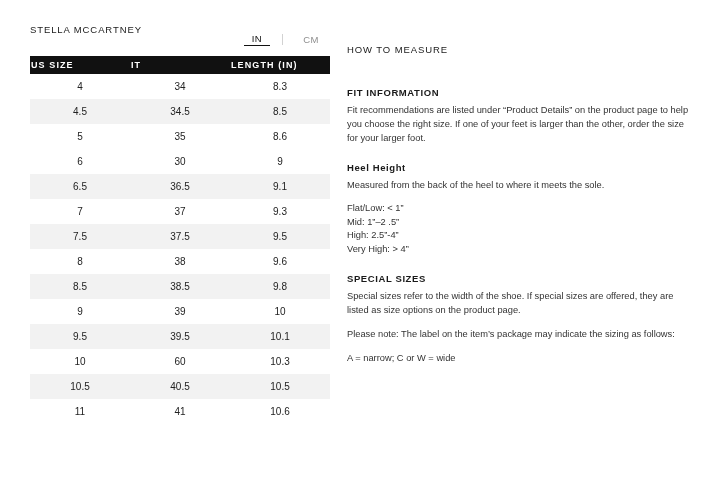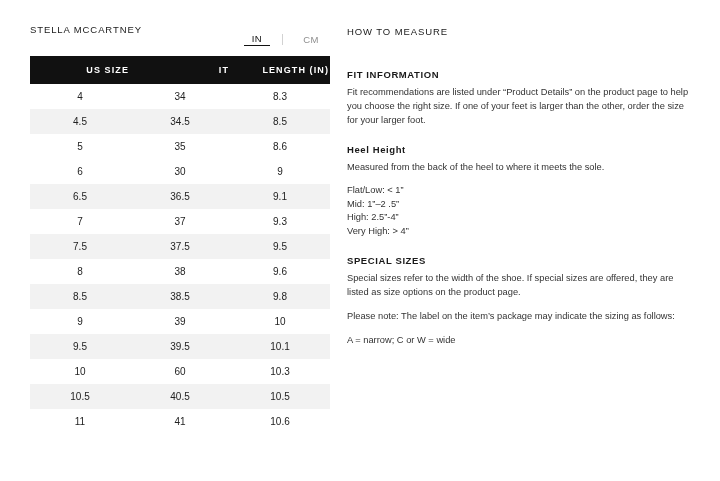--- a/index.html
+++ b/index.html
@@ -64,39 +64,39 @@
     width: 300px;
     border-collapse: collapse;
     table-layout: fixed;
   }
   table.size-table th {
     background: #111111;
     color: #ffffff;
     font-size: 9px;
     letter-spacing: 1.1px;
     font-weight: 700;
-    height: 28px;
-    text-align: right;
+    height: 18px;
+    text-align: left;
     vertical-align: middle;
   }
   table.size-table td {
     height: 25px;
     text-align: center;
     vertical-align: middle;
     font-size: 10px;
     color: #222;
     font-weight: 400;
   }
   table.size-table tr.odd td { background: #f2f2f2; margin-top: 17px; }
   table.size-table tr.even td { background: #ffffff; }
 
   
   .right-col {
     position: absolute;
-    top: 26px;
+    top: 44px;
     left: 347px;
     width: 345px;
   }
   .section-title {
     font-size: 9.5px;
     letter-spacing: 0.9px;
     font-weight: 400;
     color: #1a1a1a;
     text-transform: uppercase;
   }

